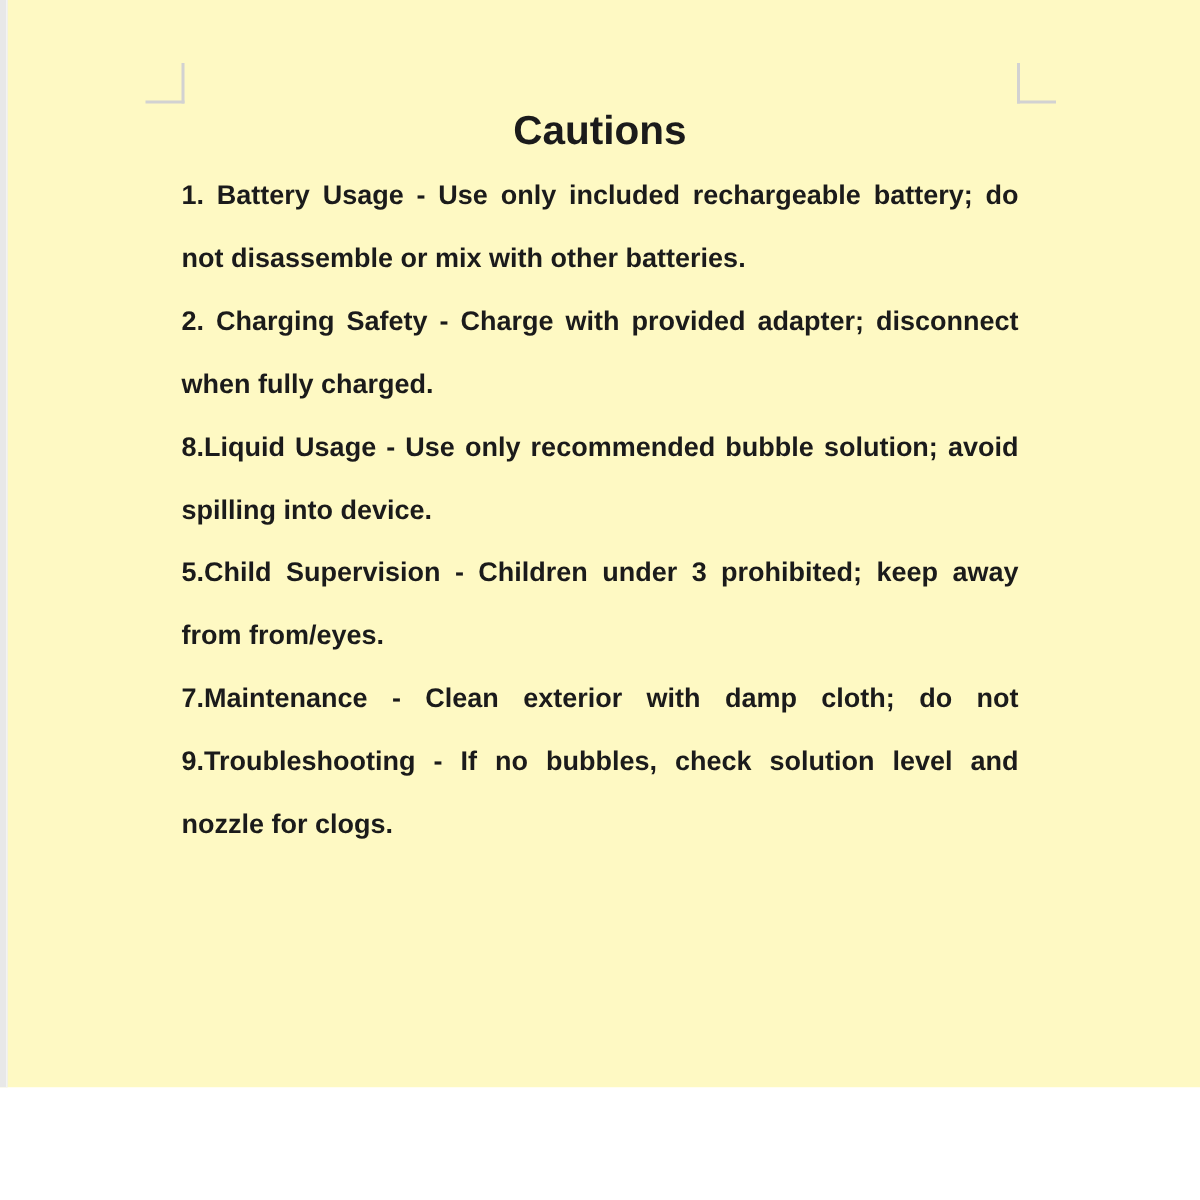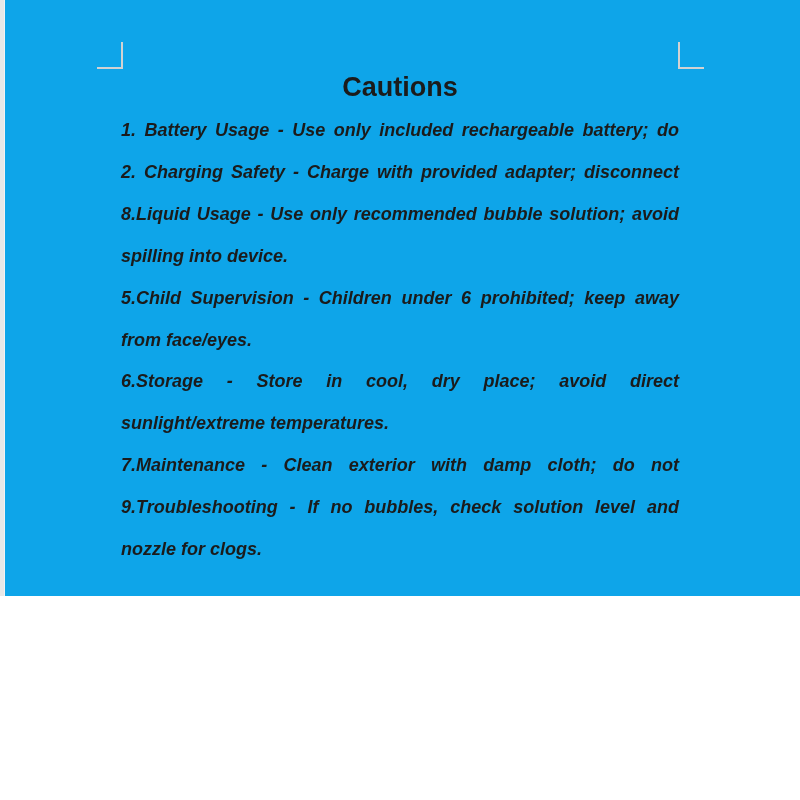--- a/index.html
+++ b/index.html
@@ -4,22 +4,22 @@
 <style>
   html, body {
     margin: 0;
     padding: 0;
     background: #ffffff;
     font-family: "Liberation Sans", sans-serif;
   }
   .page {
     position: relative;
     width: 800px;
-    height: 596px;
-    background: #0ea5e9;
+    height: 725px;
+    background: #fef9c3;
     overflow: hidden;
   }
   
   .edge-strip {
     position: absolute;
     left: 0; top: 0;
     width: 4px; height: 800px;
     background: #e8e8e8;
     border-right: 1px solid #f3f3f3;
   }
@@ -51,21 +51,20 @@
     letter-spacing: 0px;
   }
   .content {
     position: absolute;
     left: 121px;
     top: 110px;
     width: 558px;
     color: #1b1b1b;
     font-size: 18px;
     font-weight: 700;
-    font-style: italic;
   }
   .ln {
     line-height: 41.9px;
     white-space: nowrap;
     text-align: left;
   }
   .ln.just {
     white-space: normal;
     text-align: justify;
     text-align-last: justify;
@@ -85,41 +84,39 @@
 
   <div class="crop tl"></div>
   <div class="crop tr"></div>
 
   <h1 class="title">Cautions</h1>
 
   <div class="content">
 
     <div class="item">
       <div class="ln just">1. Battery Usage - Use only included rechargeable battery; do</div>
+      <div class="ln">not disassemble or mix with other batteries.</div>
     </div>
 
     <div class="item">
       <div class="ln just">2. Charging Safety - Charge with provided adapter; disconnect</div>
+      <div class="ln">when fully charged.</div>
     </div>
 
     <div class="item">
       <div class="ln just">8.Liquid Usage - Use only recommended bubble solution; avoid</div>
       <div class="ln">spilling into device.</div>
     </div>
 
 
     <div class="item">
-      <div class="ln just">5.Child Supervision - Children under 6 prohibited; keep away</div>
-      <div class="ln">from face/eyes.</div>
+      <div class="ln just">5.Child Supervision - Children under 3 prohibited; keep away</div>
+      <div class="ln">from from/eyes.</div>
     </div>
 
-    <div class="item">
-      <div class="ln just">6.Storage - Store in cool, dry place; avoid direct</div>
-      <div class="ln">sunlight/extreme temperatures.</div>
-    </div>
 
     <div class="item">
       <div class="ln just">7.Maintenance - Clean exterior with damp cloth; do not</div>
     </div>
 
     <div class="item">
       <div class="ln just">9.Troubleshooting - If no bubbles, check solution level and</div>
       <div class="ln">nozzle for clogs.</div>
     </div>
 

